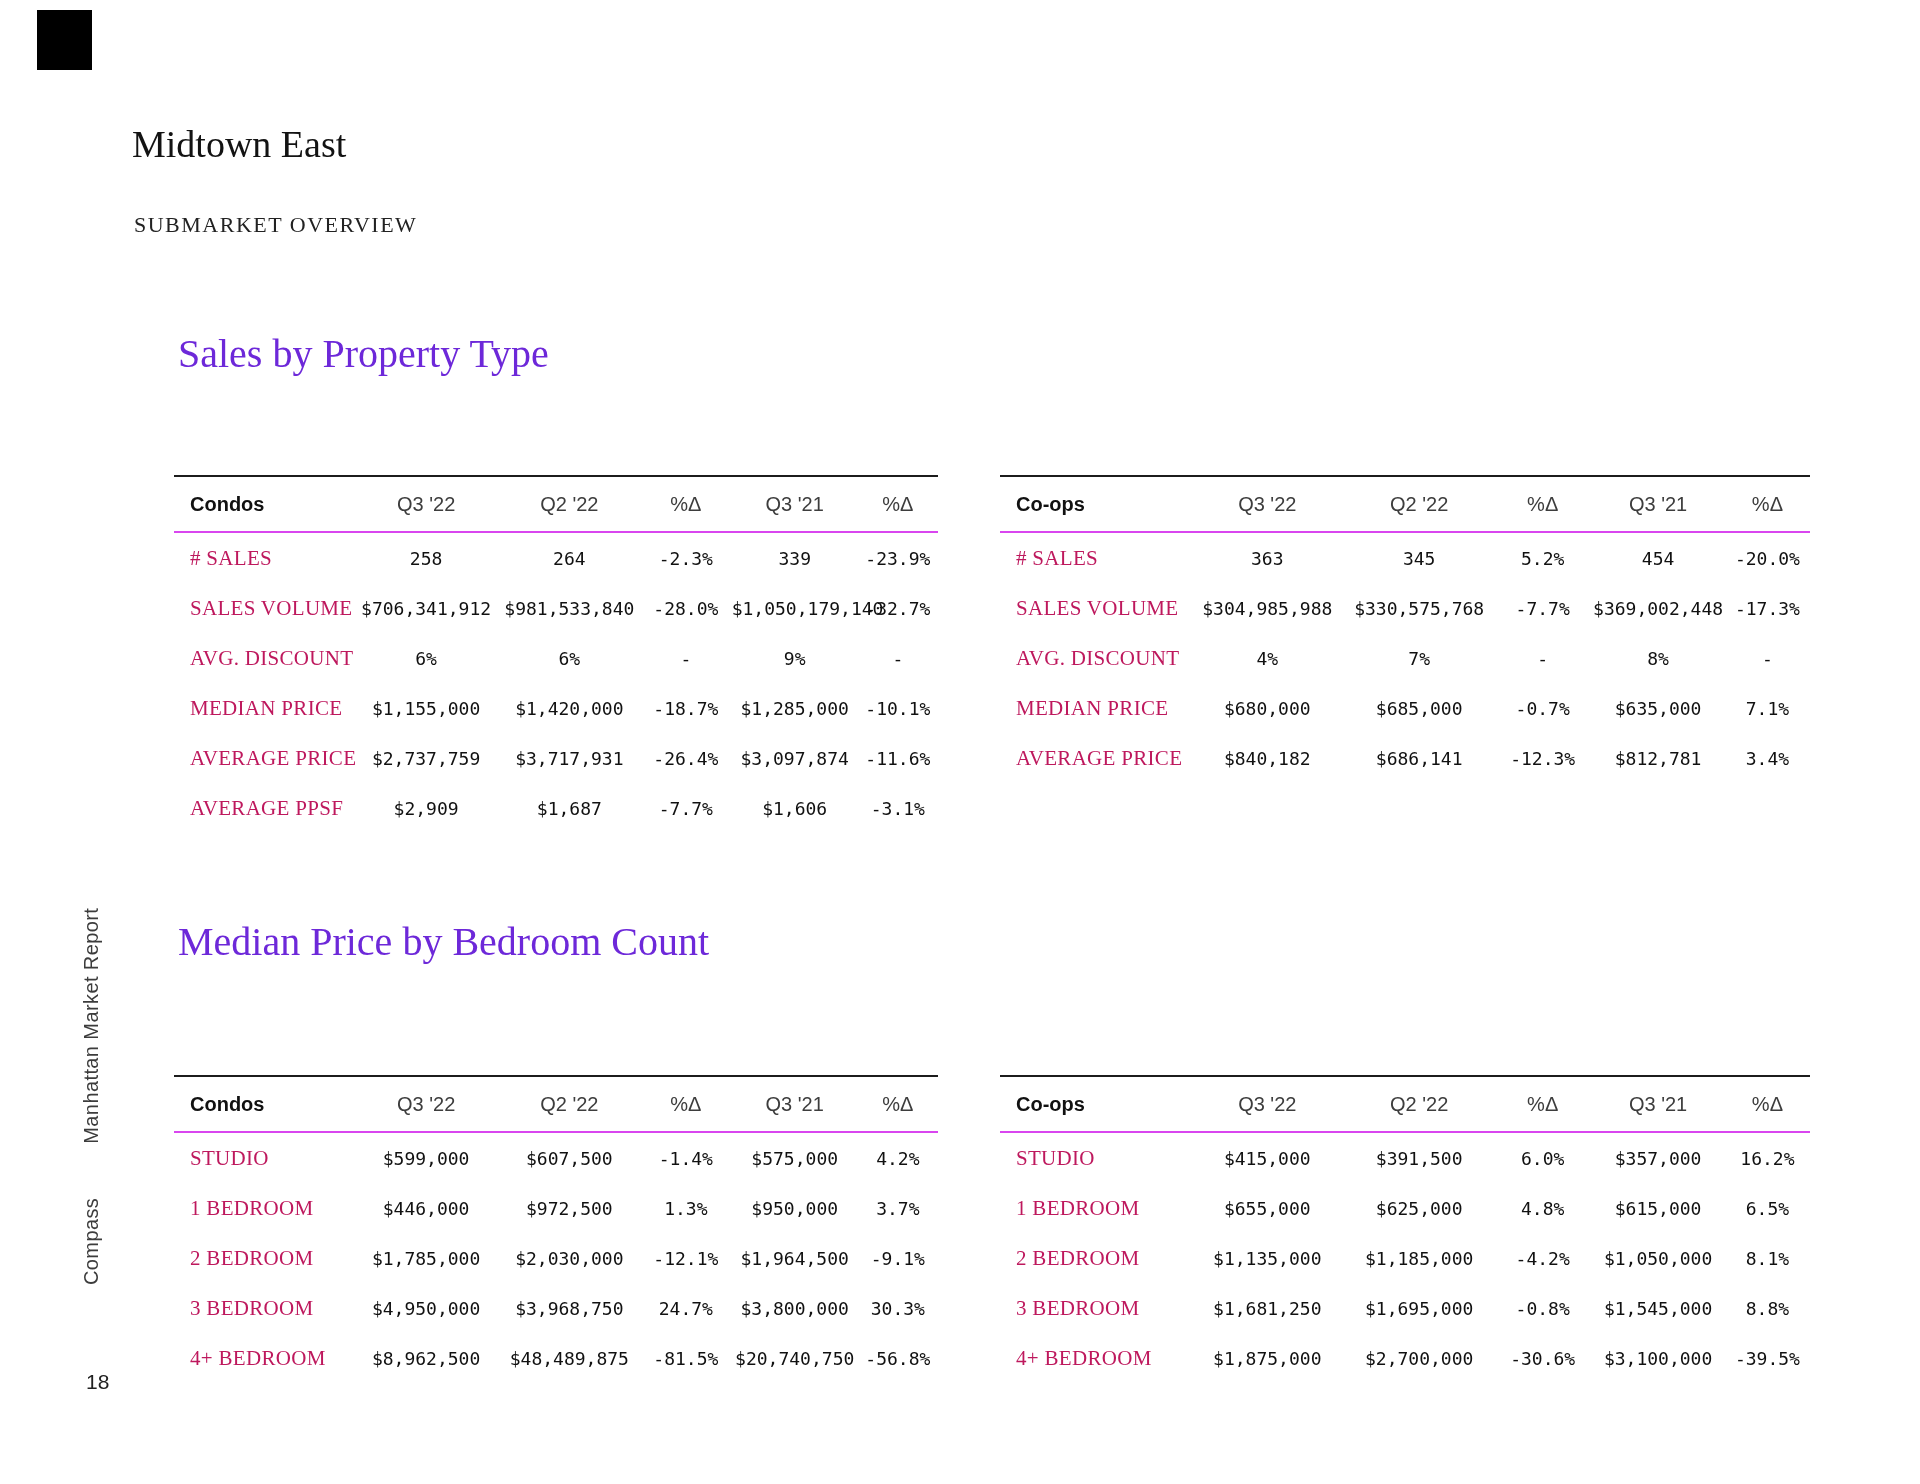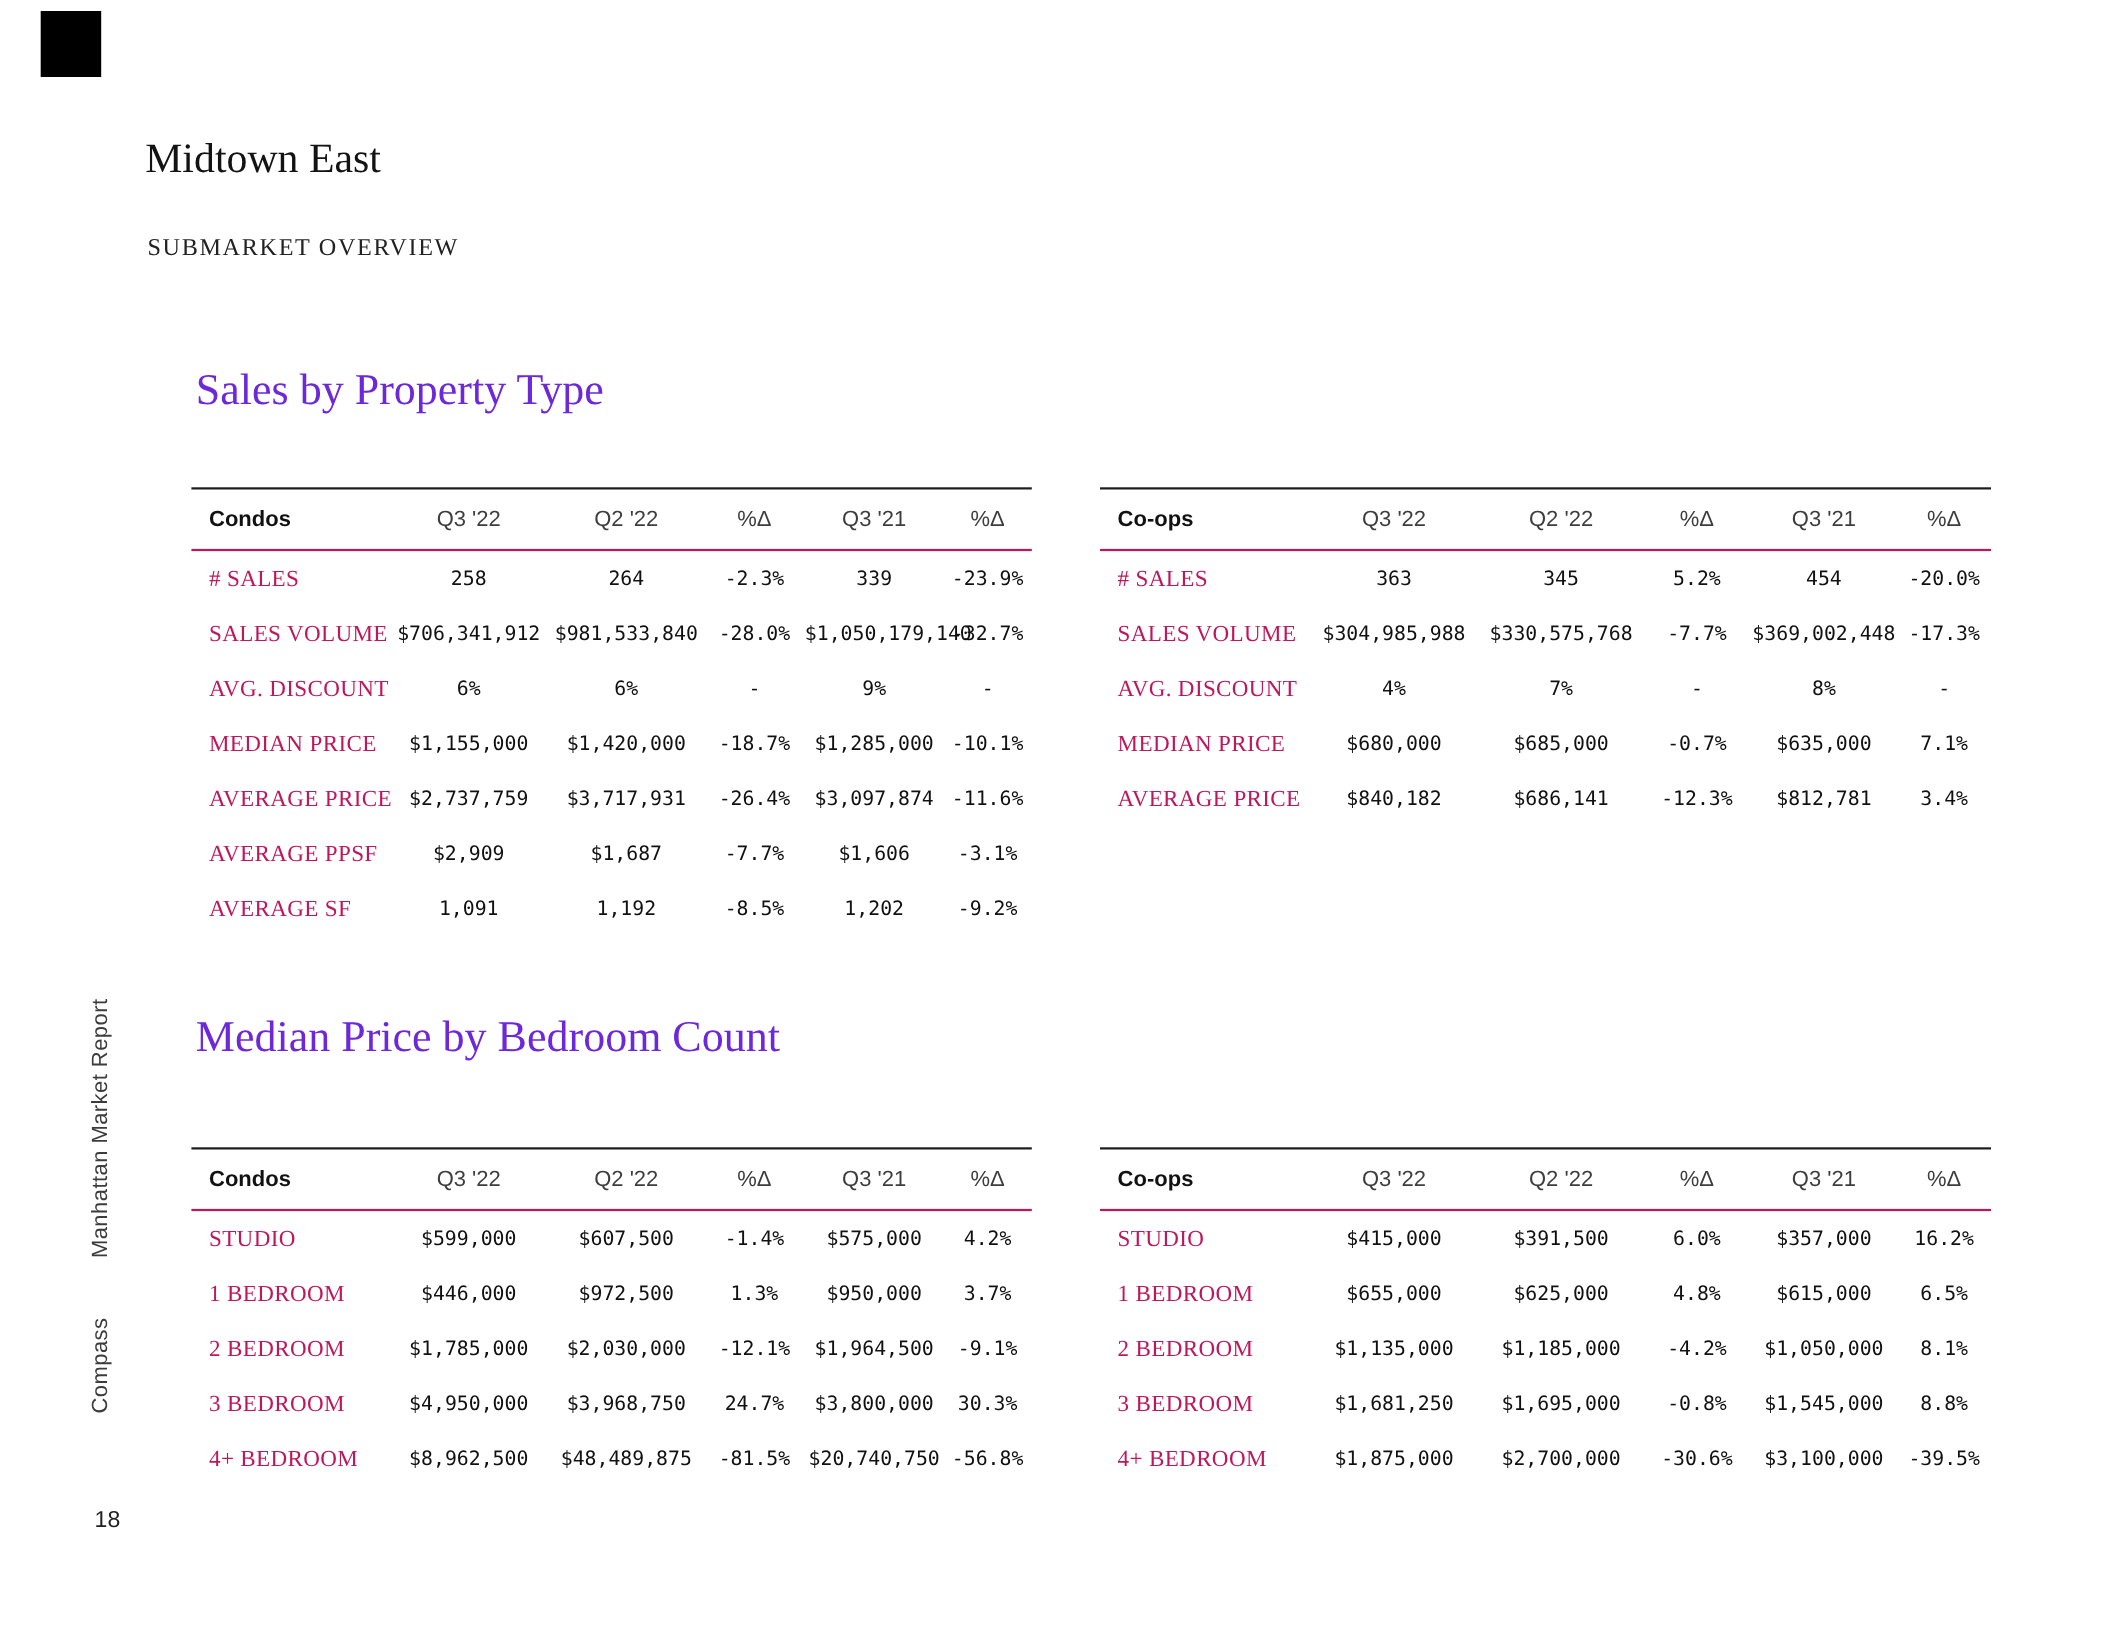--- a/index.html
+++ b/index.html
@@ -13,21 +13,21 @@
   .page-subtitle{position:absolute;left:134px;top:212px;
       font-family:"Liberation Serif",serif;font-size:22px;letter-spacing:1.5px;color:#222;}
 
   .section-title{position:absolute;font-family:"Liberation Serif",serif;
       font-size:40px;font-weight:400;color:#6d28d9;}
   #sec-sales{left:178px;top:330px;}
   #sec-bedroom{left:178px;top:918px;}
 
   .tbl{position:absolute;}
   .tr{display:grid;grid-template-columns:23.5% 19% 18.5% 12% 16.5% 10.5%;align-items:center;}
-  .thead{height:54px;border-top:2px solid #1c1c1c;border-bottom:2px solid #be185d;}
+  .thead{height:54px;border-top:2px solid #1c1c1c;border-bottom:2px solid #d946ef;margin-top:32px;}
   .brow{height:50px;}
   .brow53{height:50px;}
   .td{text-align:center;white-space:nowrap;overflow:visible;}
   .lbl{text-align:left;padding-left:16px;}
   .thl{font-family:"Liberation Sans",sans-serif;font-size:20px;font-weight:700;color:#111;}
   .ch{font-family:"Liberation Sans",sans-serif;font-size:20px;font-weight:400;color:#3d3d3d;}
   .rl{font-family:"Liberation Serif",serif;font-size:21px;color:#be185d;letter-spacing:0.3px;}
   .v{font-family:"DejaVu Sans Mono",monospace;font-size:18px;color:#111;}
 
   #t-condos-sales{left:174px;top:443px;width:764px;}
@@ -101,28 +101,20 @@
     <div class="td v">-11.6%</div>
   </div>
   <div class="tr brow">
     <div class="td lbl rl">AVERAGE PPSF</div>
     <div class="td v">$2,909</div>
     <div class="td v">$1,687</div>
     <div class="td v">-7.7%</div>
     <div class="td v">$1,606</div>
     <div class="td v">-3.1%</div>
   </div>
-  <div class="tr brow">
-    <div class="td lbl rl">AVERAGE SF</div>
-    <div class="td v">1,091</div>
-    <div class="td v">1,192</div>
-    <div class="td v">-8.5%</div>
-    <div class="td v">1,202</div>
-    <div class="td v">-9.2%</div>
-  </div>
 </div>
 
 <div id="t-coops-sales" class="tbl">
   <div class="tr thead">
     <div class="td lbl thl">Co-ops</div>
     <div class="td ch">Q3 '22</div>
     <div class="td ch">Q2 '22</div>
     <div class="td ch">%Δ</div>
     <div class="td ch">Q3 '21</div>
     <div class="td ch">%Δ</div>

